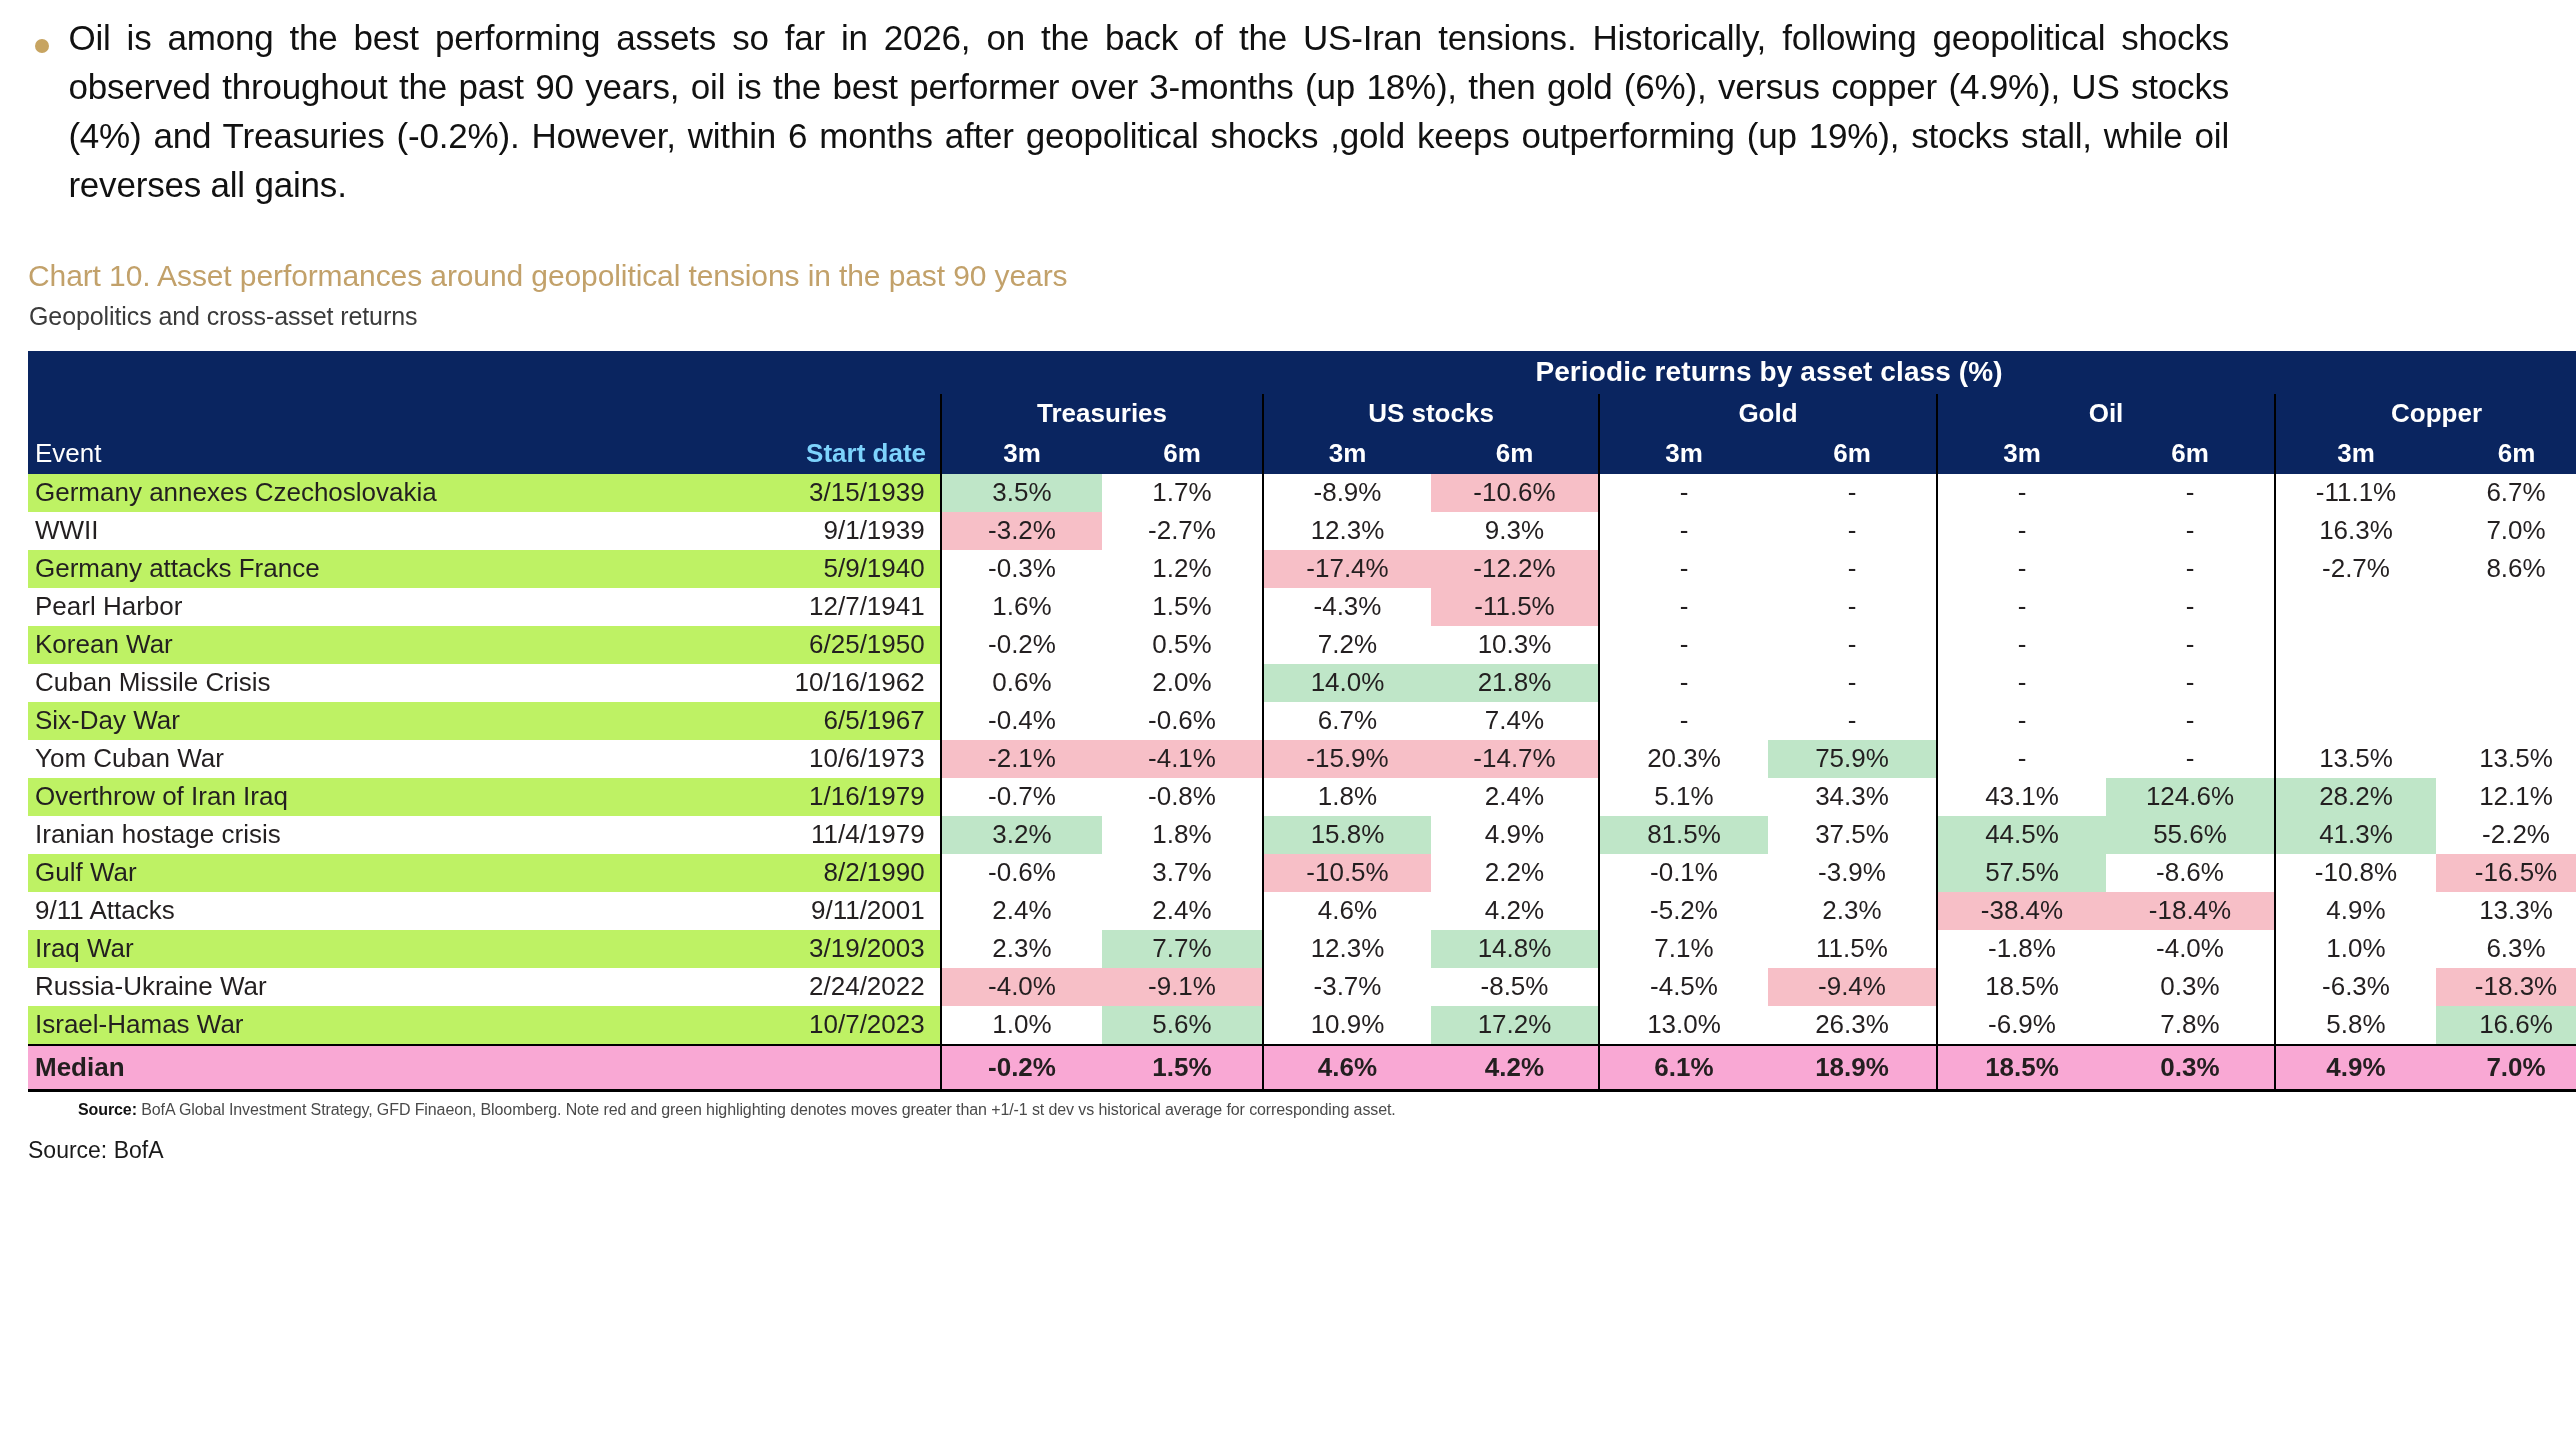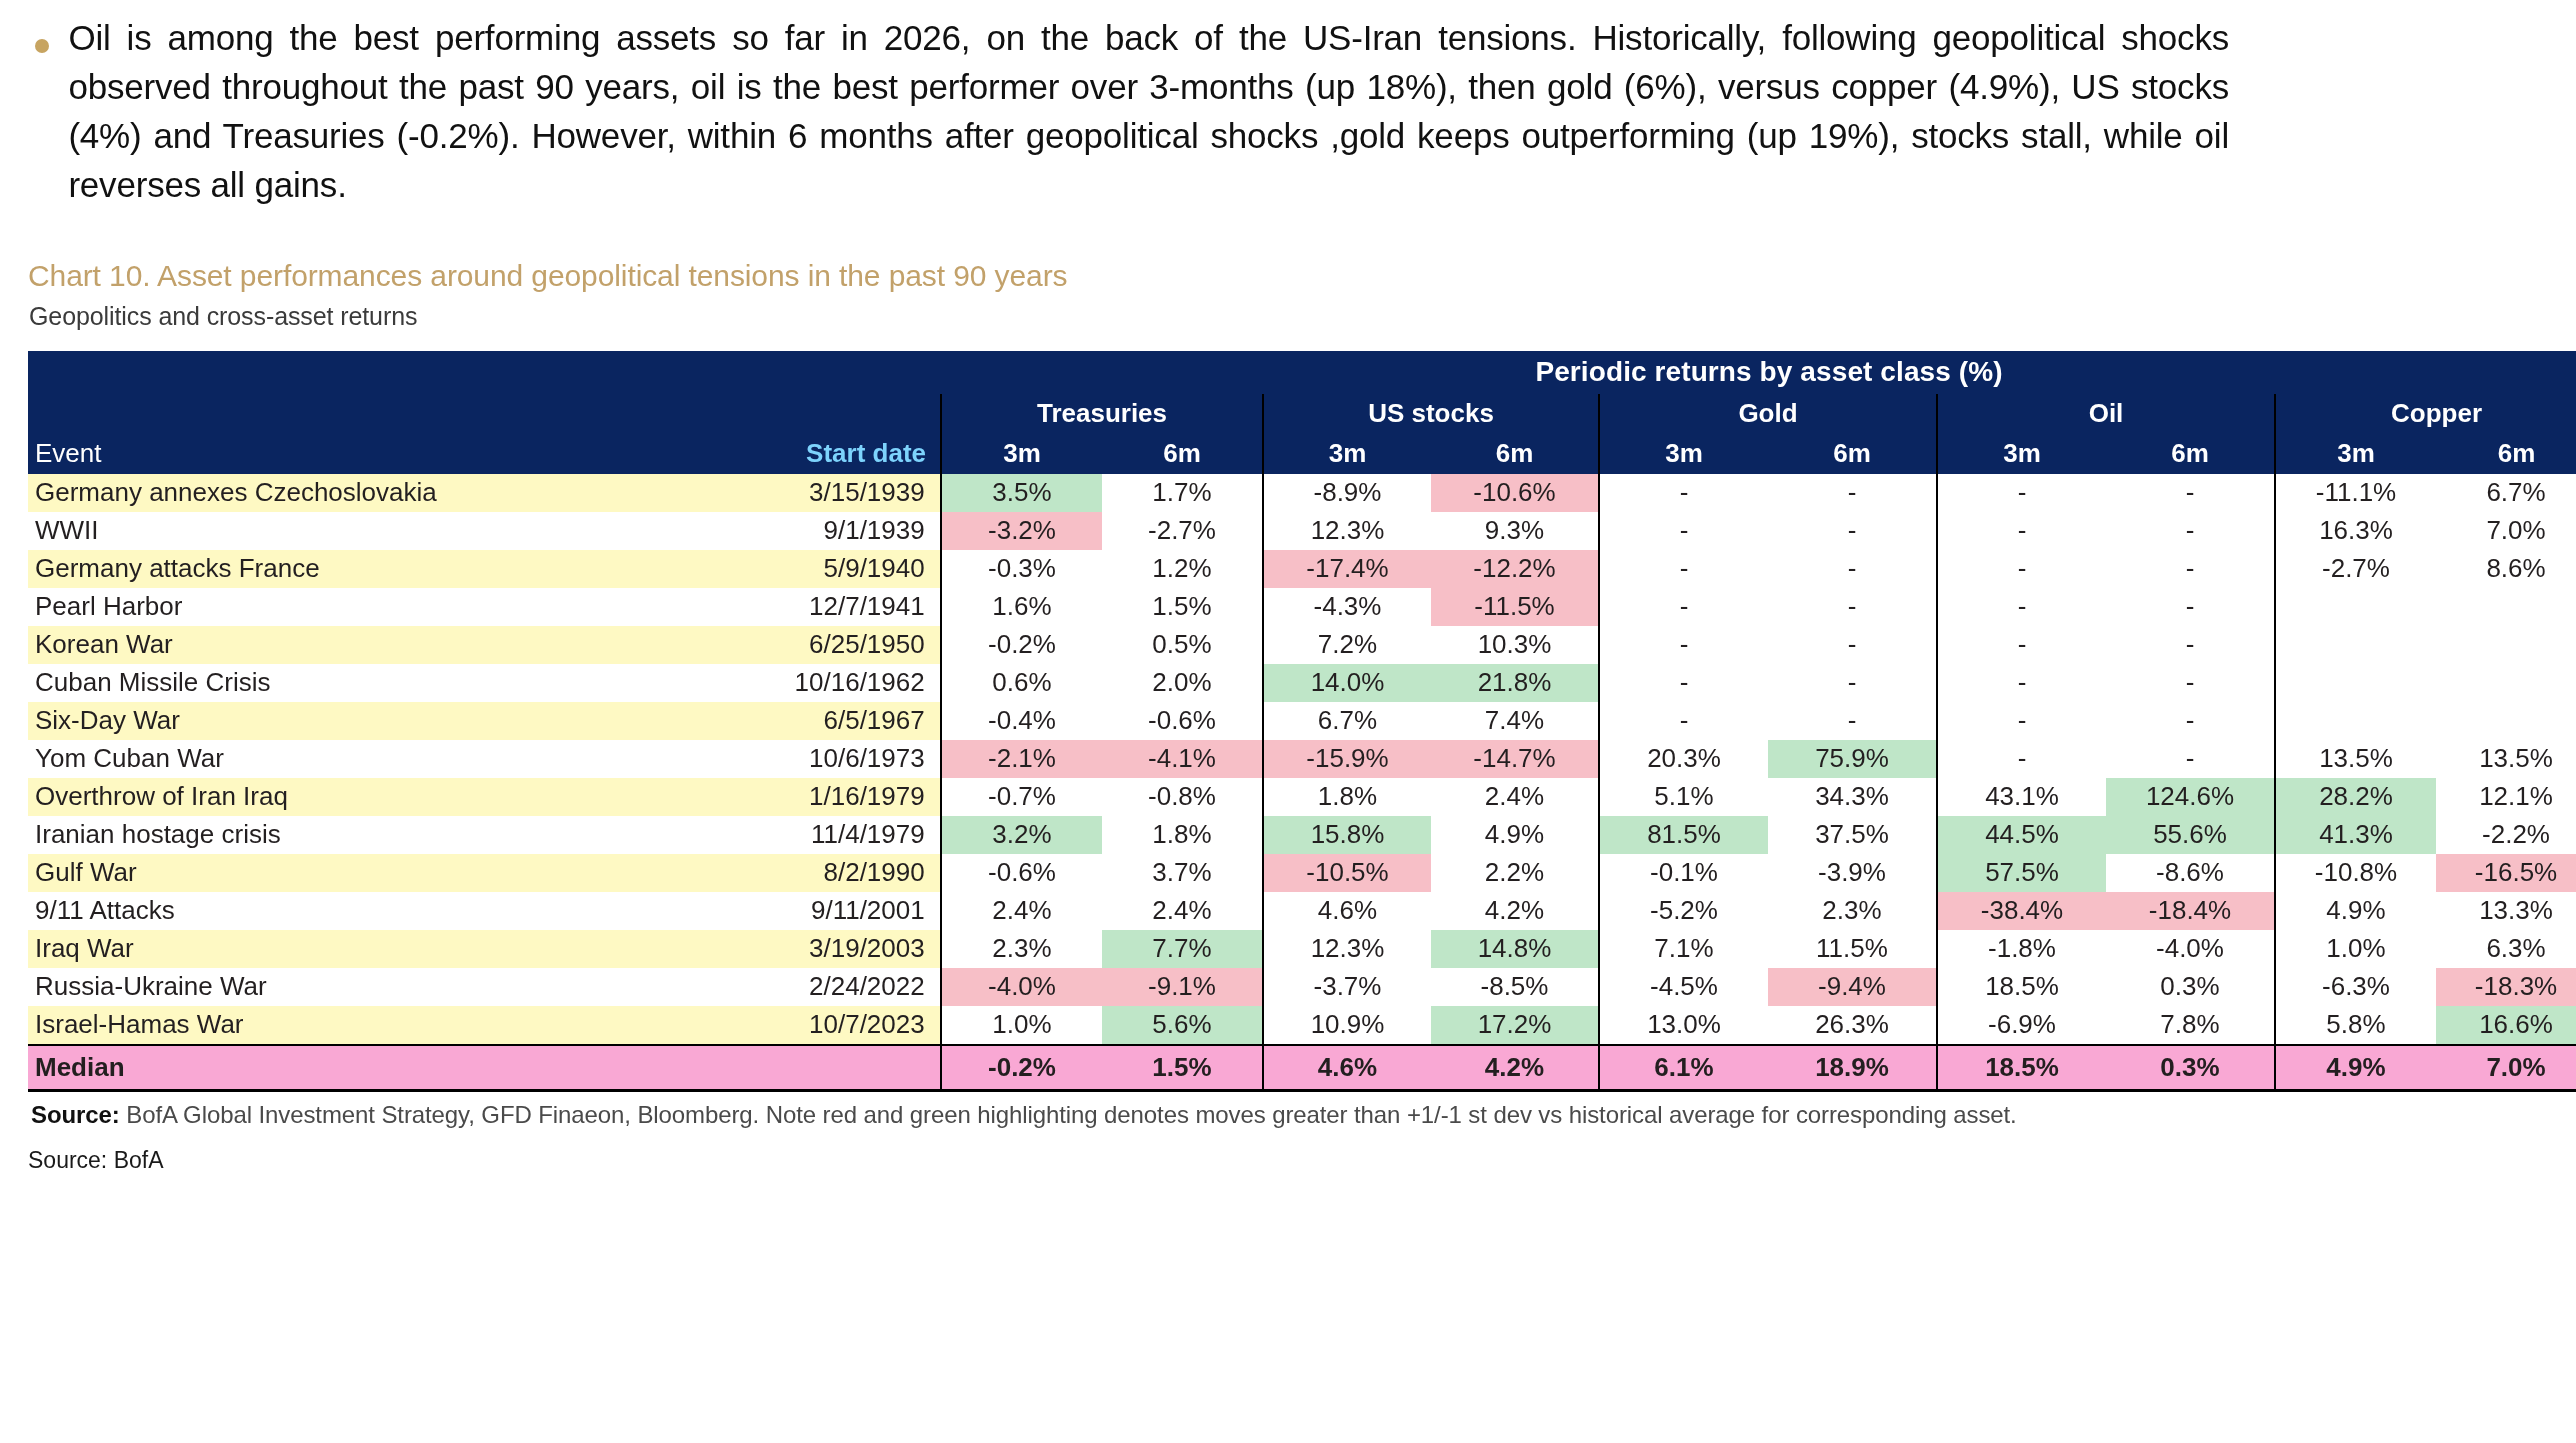--- a/index.html
+++ b/index.html
@@ -118,21 +118,21 @@
     height: 40px;
   }
 
   
   tr.drow td {
     height: 38px;
     font-size: 26px;
     color: #231f20;
   }
   tr.drow.alt td.plain { background: #ebebeb; }
-  tr.drow.alt td.ev, tr.drow.alt td.dt { background: #fef9c3; }
+  tr.drow.alt td.ev, tr.drow.alt td.dt { background: #bef264; }
 
   td.ev {
     text-align: left;
     padding-left: 7px !important;
     white-space: nowrap;
   }
   td.dt {
     text-align: right;
     padding-right: 15.3px !important;
     white-space: nowrap;
@@ -154,23 +154,24 @@
     border-top: 2.8px solid #000000;
     border-bottom: 3.5px solid #000000;
     background: #f9a8d4;
   }
   tr.median td.num.sep { border-left: 2.1px solid #000000; }
   tr.median td.num.last { border-right: 2.1px solid #000000; }
 
   
   .footnote {
     padding: 9.7px 28px 0 31px;
-    font-size: 24px;
+    font-size: 16px;
     color: #4a4a4a;
     letter-spacing: -0.1px;
+    margin-left: 47px;
   }
   .footnote b { color: #111111; }
   .source-bottom {
     padding: 18px 0 0 28px;
     font-size: 23px;
     color: #1a1a1a;
   }
 </style>
 </head>
 <body>

